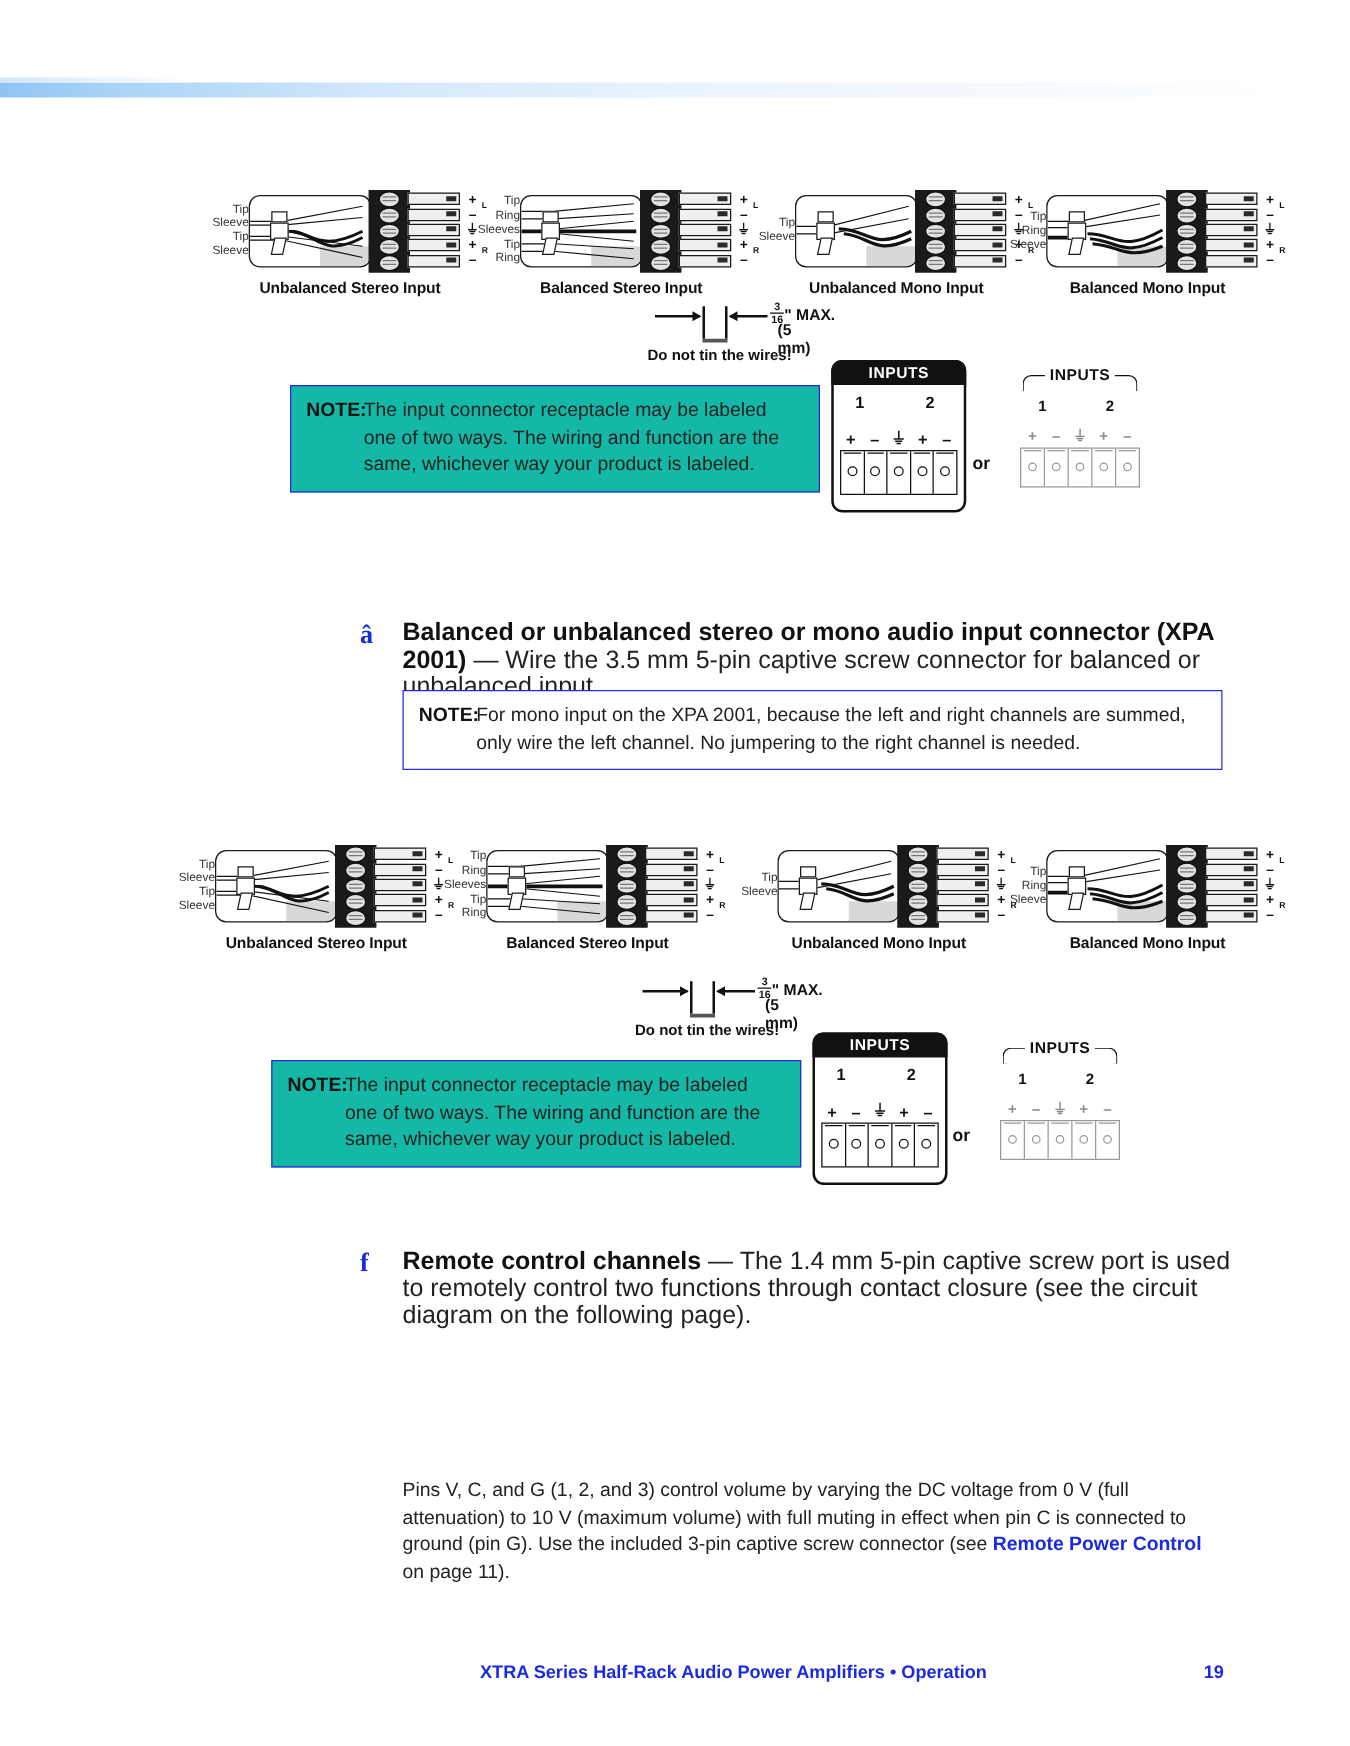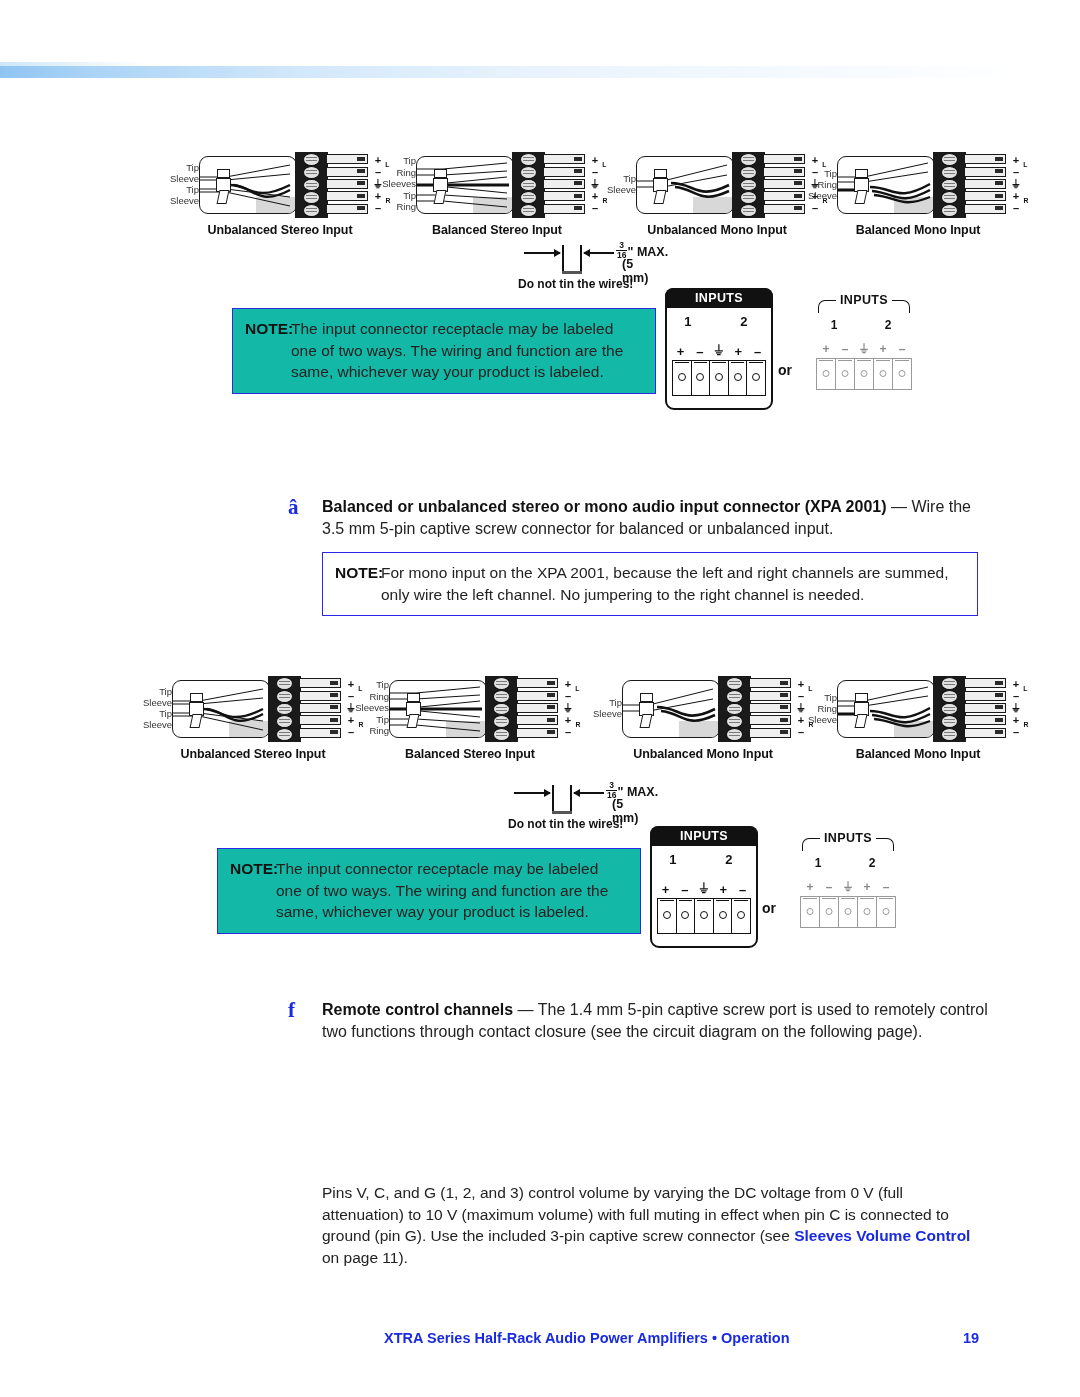--- a/index.html
+++ b/index.html
@@ -239,21 +239,21 @@
   .note .inner .lead{font-weight:bold;color:#111;}
   .note .inner p{margin:0;text-indent:0;padding-left:46px;}
   .note .inner p .lead{margin-left:-46px;display:inline-block;width:46px;}
   .note.tinted{background:#14b8a6;}
   .note.plain{background:#ffffff;}
 
   
   .sec{position:absolute;}
   .sec .bullet{position:absolute;left:0;top:1px;}
   .sec .body{
-    padding-left:34px;font-size:16px;line-height:21.5px;color:#222;
+    padding-left:34px;font-size:20px;line-height:21.5px;color:#222;
   }
   .sec .body b{color:#111;}
   .para{position:absolute;font-size:15.5px;line-height:21.5px;color:#222;}
   .link{color:#1a2ae0;font-weight:bold;}
 
   
   .footer{
     position:absolute;left:0;top:1330px;width:1080px;
     font-size:14.5px;font-weight:bold;color:#1a2ae0;
   }
@@ -894,21 +894,21 @@
 
   <div class="sec" style="left:288px;top:999px;width:700px;">
     <div class="bullet hdr-bullet">f</div>
     <div class="body">
       <b>Remote control channels</b><span> — </span><span>The 1.4 mm 5-pin captive screw port is used to remotely control two functions through contact closure (see the circuit diagram on the following page).</span>
     </div>
   </div>
 
 
   <div class="para" style="left:322px;top:1182px;width:660px;">
-    <span>Pins V, C, and G (1, 2, and 3) control volume by varying the DC voltage from 0 V (full attenuation) to 10 V (maximum volume) with full muting in effect when pin C is connected to ground (pin G). Use the included 3-pin captive screw connector (see </span><span class="link">Sleeves Volume Control</span><span> on page 11).</span>
+    <span>Pins V, C, and G (1, 2, and 3) control volume by varying the DC voltage from 0 V (full attenuation) to 10 V (maximum volume) with full muting in effect when pin C is connected to ground (pin G). Use the included 3-pin captive screw connector (see </span><span class="link">Remote Power Control</span><span> on page 11).</span>
   </div>
 
   <div class="footer">
     <span class="ftxt">XTRA Series Half-Rack Audio Power Amplifiers • Operation</span>
     <span class="fpg">19</span>
   </div>
 
 </div>
 
 </body></html>

